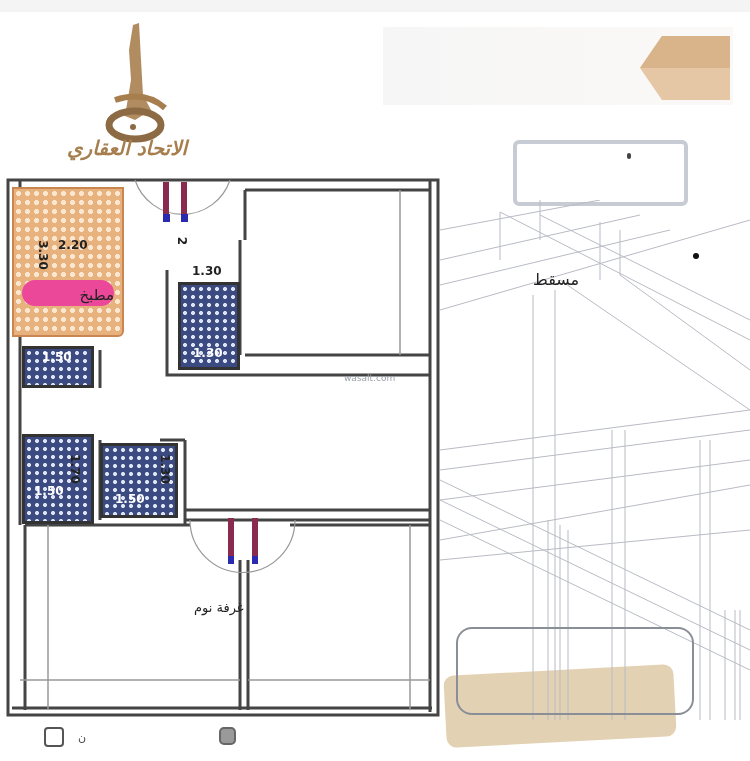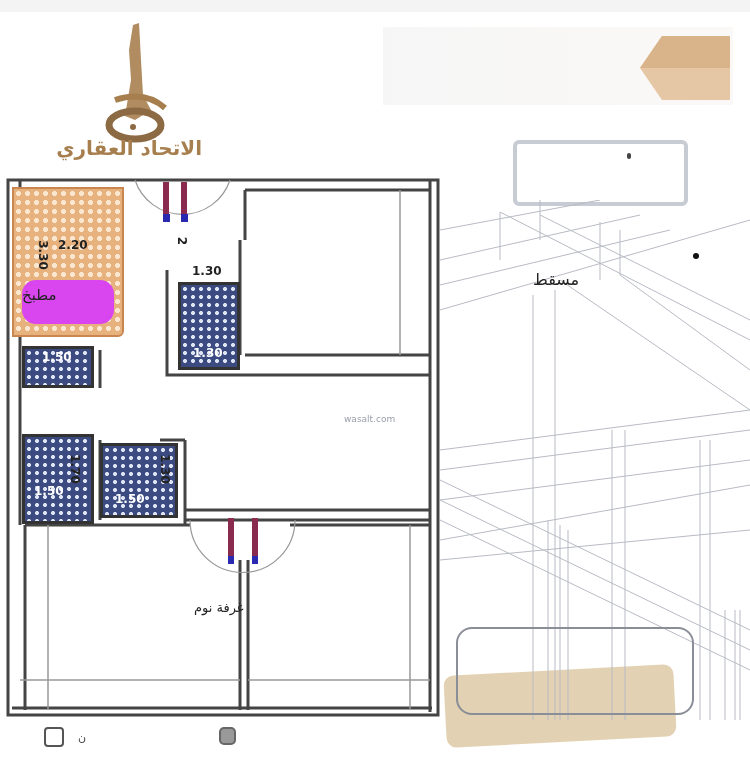--- a/index.html
+++ b/index.html
@@ -1,39 +1,39 @@
 <!DOCTYPE html>
 <html><head>
 <meta charset="utf-8">
 <style>
   html,body{margin:0;padding:0;}
   body{width:750px;height:761px;position:relative;overflow:hidden;background:#ffffff;font-family:"DejaVu Sans",sans-serif;}
   .abs{position:absolute;}
   .topstrip{left:0;top:0;width:750px;height:12px;background:#f4f4f4;}
   
   .logo{left:55px;top:20px;width:150px;height:150px;}
-  .logo-text{left:52px;top:136px;width:150px;text-align:right;font-size:20px;font-weight:bold;color:#a77f4f;direction:rtl;letter-spacing:1px;}
+  .logo-text{left:52px;top:136px;width:150px;text-align:center;font-size:20px;font-weight:bold;color:#a77f4f;direction:rtl;letter-spacing:1px;font-style:italic;}
   
   .banner{left:383px;top:27px;width:350px;height:78px;background:linear-gradient(90deg,#f6f6f6,#fbf9f7);}
   .banner-arrow{left:640px;top:34px;width:90px;height:68px;}
   .frame-box{left:513px;top:140px;width:175px;height:66px;border:4px solid #c7cbd3;border-radius:6px;background:#fff;box-sizing:border-box;}
   .frame-dot{left:627px;top:153px;width:4px;height:6px;background:#444;border-radius:2px;}
   .black-dot{left:693px;top:253px;width:6px;height:6px;background:#111;border-radius:50%;}
   .sketch-label{left:533px;top:270px;font-size:16px;color:#222;direction:rtl;}
   .bottom-box{left:456px;top:627px;width:238px;height:88px;border:2px solid #8a8e97;border-radius:16px;box-sizing:border-box;}
   .bottom-tan{left:445px;top:670px;width:230px;height:72px;background:#d9c29a;border-radius:10px;transform:rotate(-3deg);opacity:.75;z-index:-1;}
   
   .plan{left:0;top:172px;width:450px;height:545px;}
   .kitchen{left:12px;top:187px;width:112px;height:150px;background-color:#e8b27f;
      background-image:radial-gradient(circle,#fbe6d0 35%,transparent 40%);background-size:9px 9px;border:2px solid #c98650;border-radius:0 0 6px 0;box-sizing:border-box;}
   .wet{background-color:#3b4a80;background-image:radial-gradient(circle,#dfe4f5 32%,transparent 40%);background-size:8px 8px;border:3px solid #333;box-sizing:border-box;}
   .label{font-weight:bold;font-size:12px;color:#222;}
-  .kitchen-label{left:22px;top:280px;width:92px;height:44px;background:#d946ef;border-radius:14px;text-align:left;line-height:30px;font-size:15px;color:#222;direction:rtl;}
+  .kitchen-label{left:22px;top:280px;width:92px;height:26px;background:#ec4899;border-radius:14px;text-align:right;line-height:30px;font-size:15px;color:#222;direction:rtl;}
   .room-label{left:150px;top:600px;font-size:13px;color:#222;direction:rtl;margin-left:44px;}
-  .watermark{left:344px;top:373px;font-size:9px;color:#9aa0aa;margin-top:41px;}
+  .watermark{left:344px;top:373px;font-size:9px;color:#9aa0aa;}
   .icon-sq{left:44px;top:727px;width:20px;height:20px;border:2px solid #555;border-radius:4px;box-sizing:border-box;}
   .icon-sq2{left:219px;top:727px;width:17px;height:18px;background:#999;border:2px solid #666;border-radius:5px;box-sizing:border-box;}
   .icon-glyph{left:78px;top:731px;font-size:11px;color:#444;}
 </style>
 </head>
 <body>
 
 <div class="abs topstrip"></div>
 
 <svg class="abs logo" viewBox="0 0 150 150">

